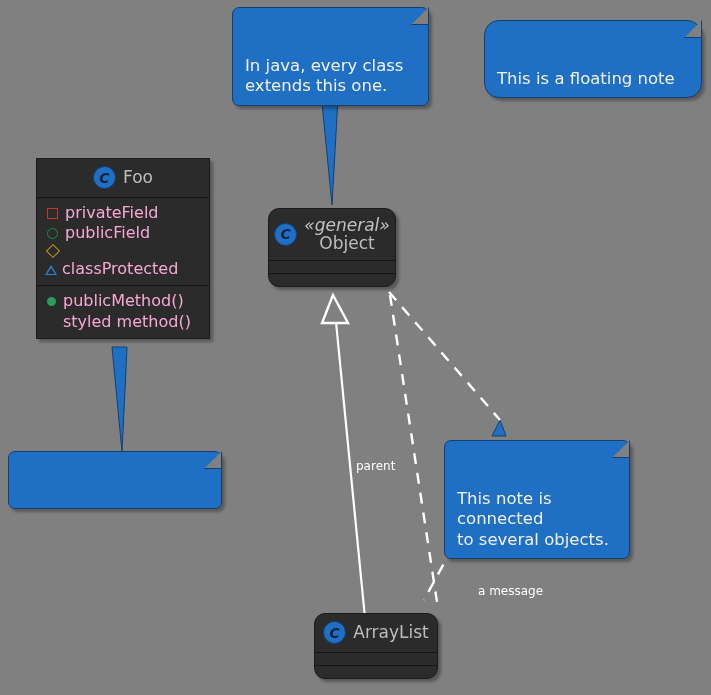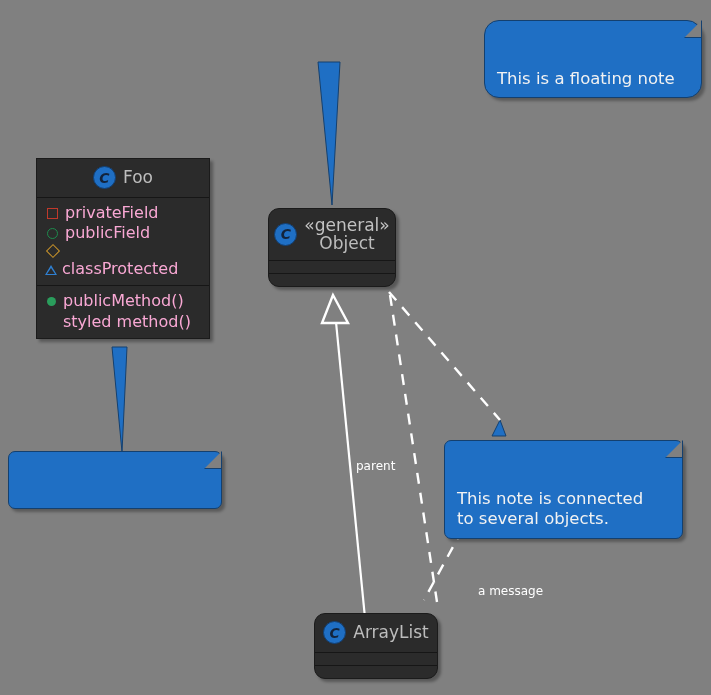--- a/index.html
+++ b/index.html
@@ -46,20 +46,21 @@
     border-bottom: 1px solid #161616;
   }
   .uml-class .hdr-text {
     display: flex;
     flex-direction: column;
     align-items: center;
     line-height: 1.06;
     text-align: right;
   }
   .stereotype {
+    font-style: italic;
     font-size: 17px;
     color: #c2c2c2;
   }
   .cls-name {
     font-size: 17px;
     color: #bdbdbd;
   }
   .cls-icon {
     width: 21px;
     height: 21px;
@@ -261,31 +262,36 @@
     <div class="hdr">
       <span class="cls-icon">C</span>
       <span class="hdr-text">
         <span class="cls-name">ArrayList</span>
       </span>
     </div>
     <div class="compartment empty"></div>
     <div class="compartment empty"></div>
   </div>
 
+  <div class="note" id="note-java-extends" style="left:232px; top:7px; width:197px;">
+    <span class="fold"></span>
+    <span class="note-text">In java, every class
+extends this one.</span>
+  </div>
 
   <div class="note" id="note-floating" style="left:484px; top:20px; width:218px;border-radius:15px;">
     <span class="fold"></span>
     <span class="note-text">This is a floating note</span>
   </div>
 
   <div class="note" id="note-last-defined" style="left:8px; top:451px; width:214px;">
     <span class="fold"></span>
   </div>
 
-  <div class="note" id="note-several-objects" style="left:444px; top:440px; width:239px;">
+  <div class="note" id="note-several-objects" style="left:444px; top:440px; width:186px;">
     <span class="fold"></span>
     <span class="note-text">This note is connected
 to several objects.</span>
   </div>
 
   <div class="dim-label" style="left:356px; top:459px;">parent</div>
   <div class="dim-label" style="left:478px; top:544px;margin-top:40px;">a message</div>
 
 </div>
 

